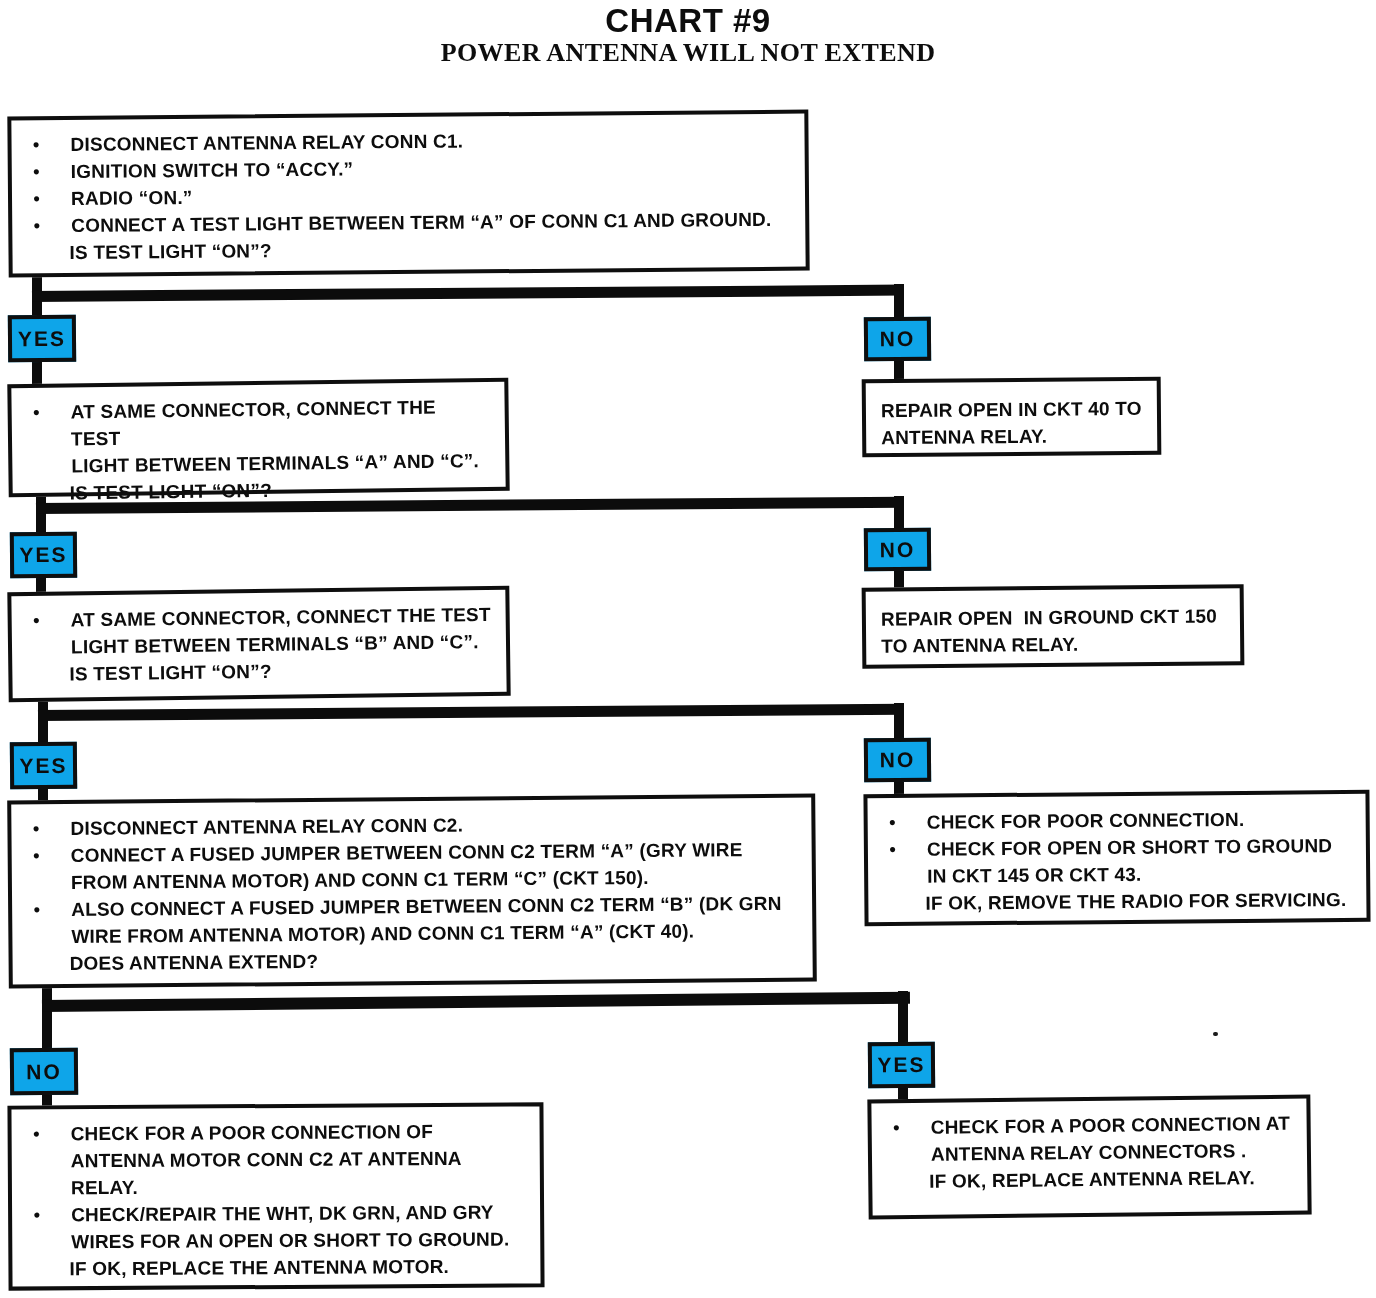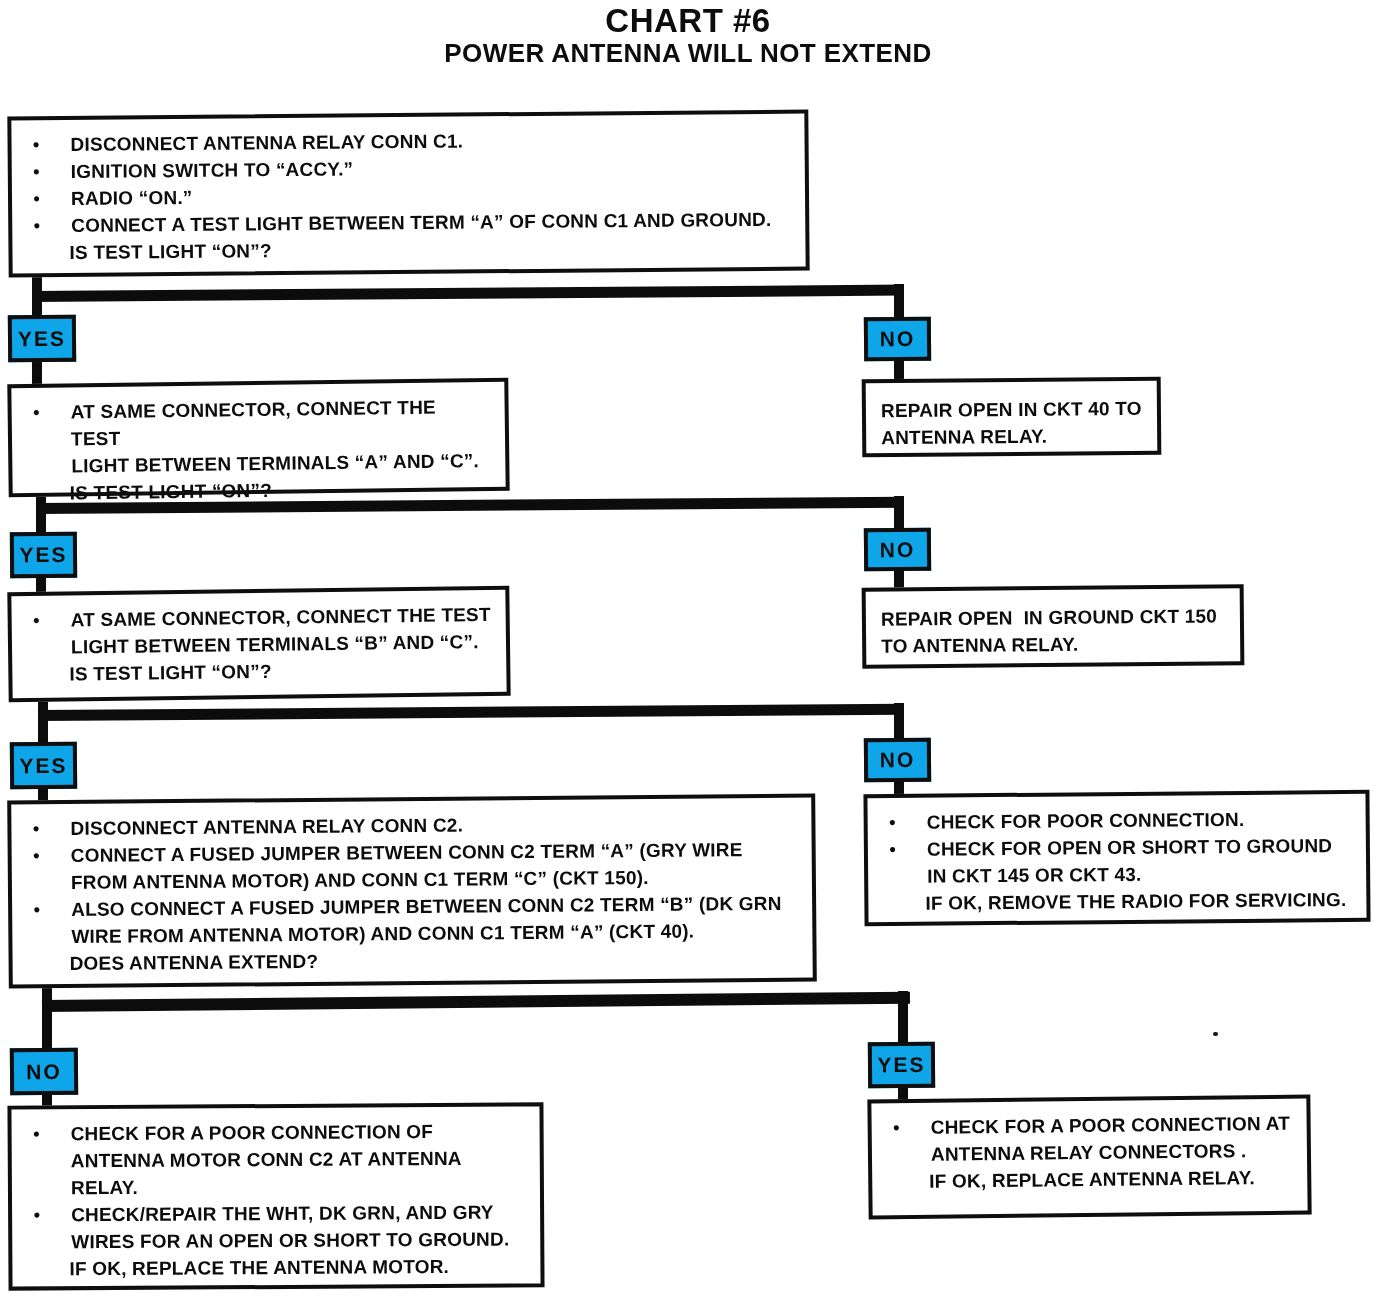--- a/index.html
+++ b/index.html
@@ -7,21 +7,21 @@
     position:relative; width:1376px; height:1298px; background:#ffffff;
     font-family:"Liberation Sans", sans-serif; font-weight:700; color:#0d0d0d;
     overflow:hidden;
   }
   .title {
     position:absolute; left:0; top:2px; width:1376px; text-align:center;
     font-size:33px; letter-spacing:0.5px;
   }
   .subtitle {
     position:absolute; left:0; top:38px; width:1376px; text-align:center;
-    font-size:26px; letter-spacing:0.4px;
+    font-size:26px; letter-spacing:0.4px;font-family:Liberation Serif, serif;
   }
   .node {
     position:absolute; box-sizing:border-box; background:#ffffff;
     border:4px solid #0e0e0e; padding:11px 14px 8px 19px;
     font-size:19px; line-height:27px; letter-spacing:0.2px;
   }
   .node.plainbox { padding:14px 10px 8px 15px; }
   .brow { display:flex; align-items:flex-start; }
   .bm { flex:0 0 38px; font-size:12px; line-height:27px; padding-left:2px; }
   .bt { flex:1 1 auto; white-space:pre-wrap; }
@@ -34,21 +34,21 @@
   }
   .vl { position:absolute; width:10px; background:#0c0c0c; }
   .hl { position:absolute; height:11px; background:#0c0c0c; transform-origin:left center; }
   .dot { position:absolute; width:5px; height:4px; background:#1a1a1a; border-radius:2px; }
 </style>
 </head>
 <body>
 
 <div class="page">
 
-  <div class="title">CHART #6</div>
+  <div class="title">CHART #9</div>
   <div class="subtitle">POWER ANTENNA WILL NOT EXTEND</div>
 
   <div class="vl" style="left:32px;top:272px;height:46px;"></div>
   <div class="hl" style="left:32px;top:291px;width:872px;transform:rotate(-0.42deg);"></div>
   <div class="vl" style="left:894px;top:284px;height:36px;"></div>
   <div class="vl" style="left:32px;top:360px;height:24px;"></div>
   <div class="vl" style="left:894px;top:359px;height:22px;"></div>
 
   <div class="vl" style="left:36px;top:491px;height:44px;"></div>
   <div class="hl" style="left:36px;top:503px;width:868px;transform:rotate(-0.42deg);"></div>

